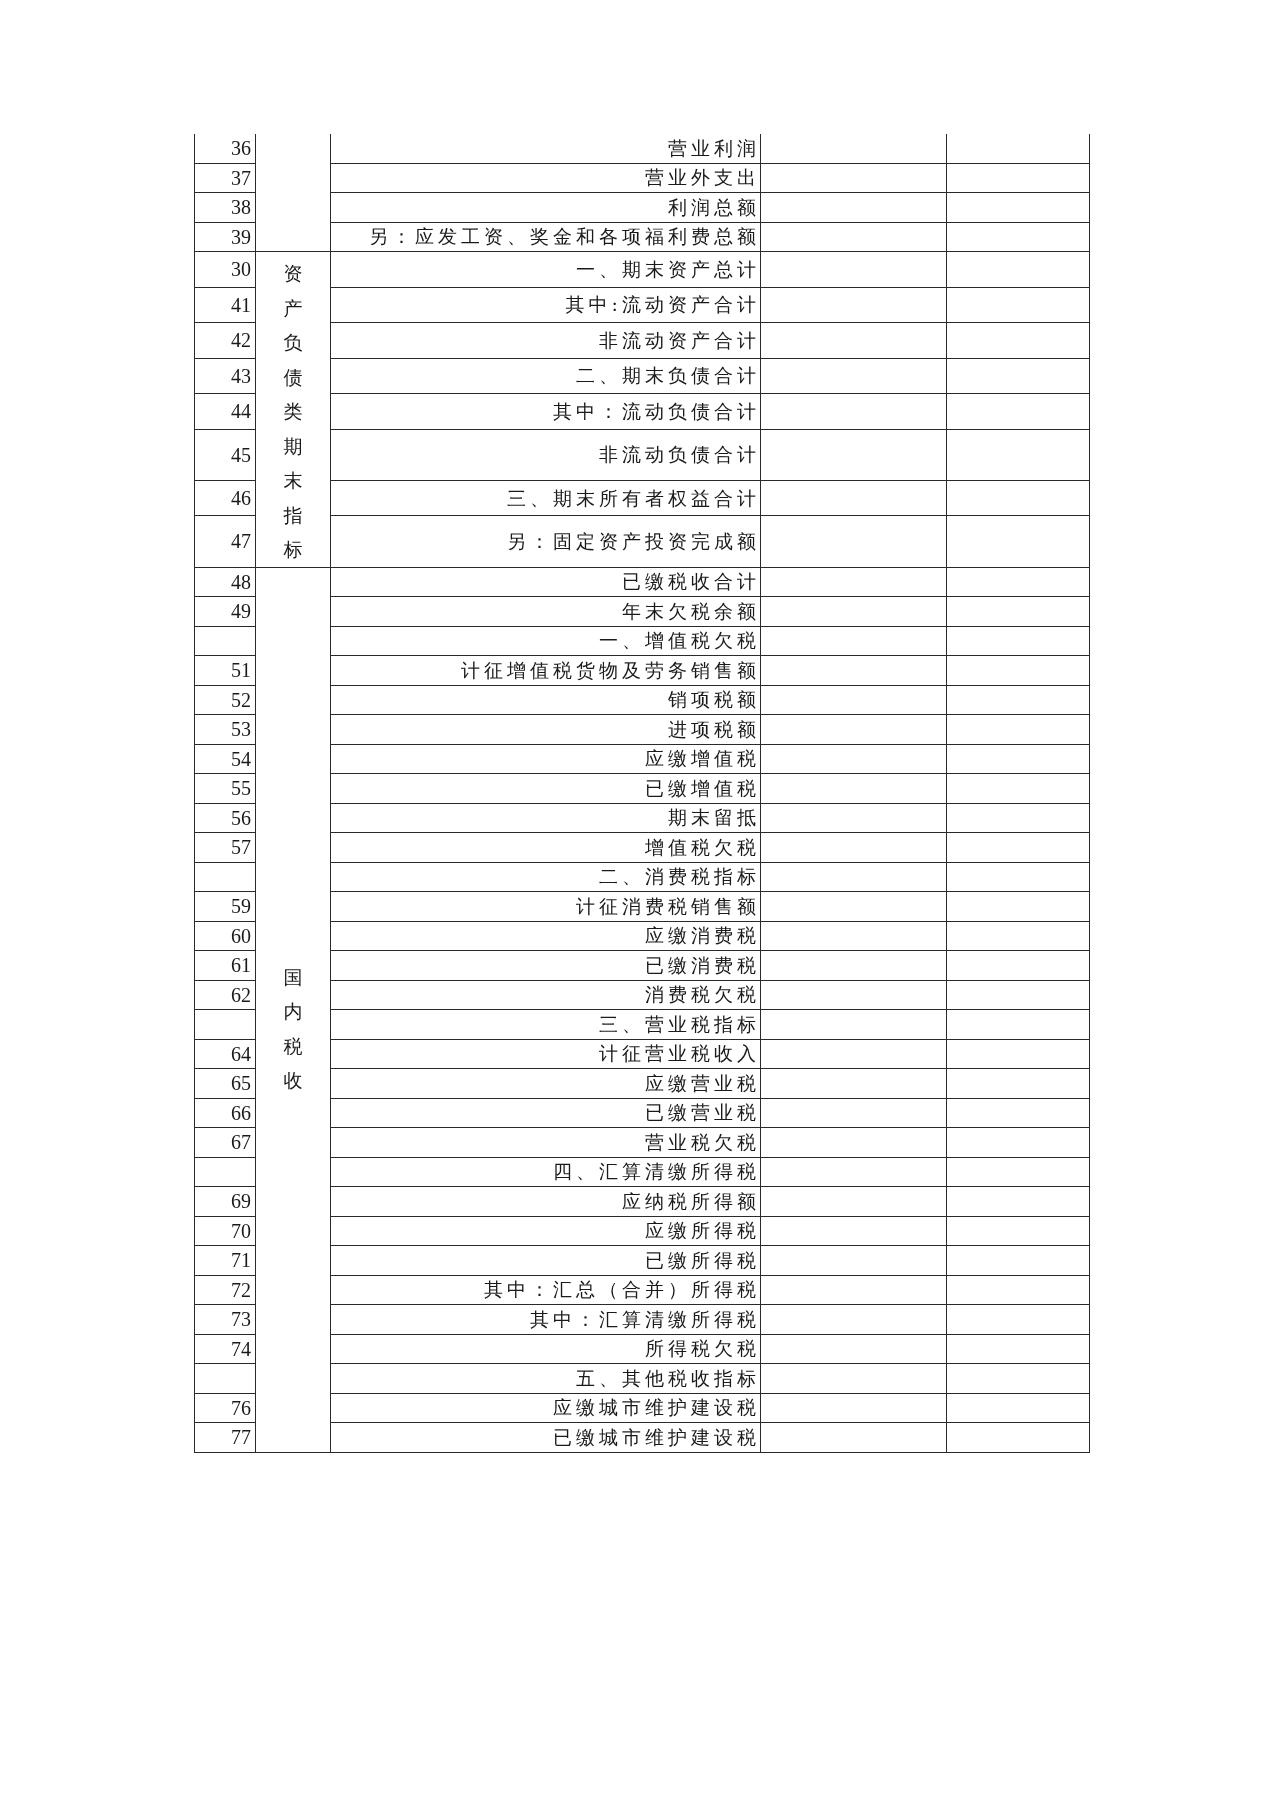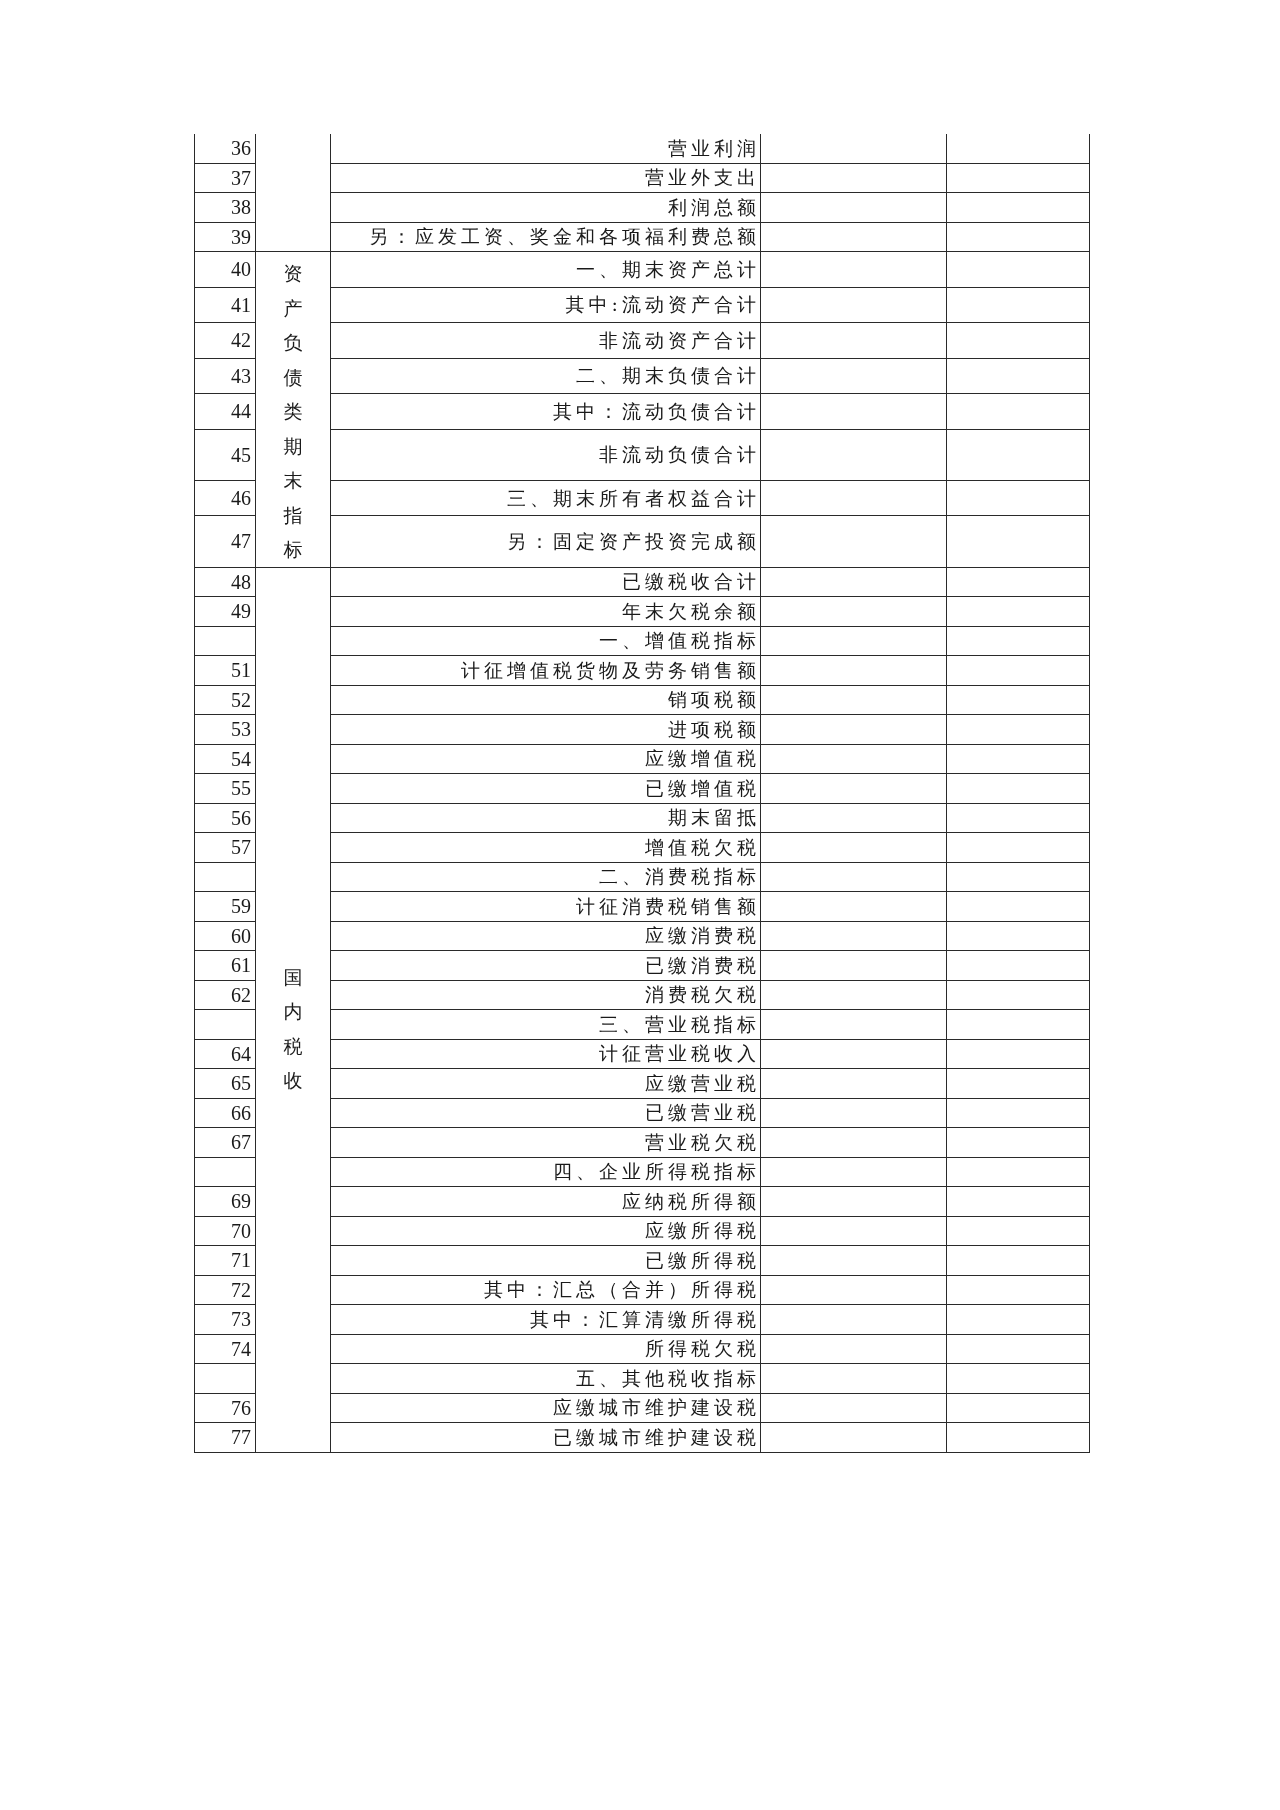--- a/index.html
+++ b/index.html
@@ -60,21 +60,21 @@
           <td></td>
           <td></td>
         </tr>
         <tr>
           <td class="no">39</td>
           <td class="item ">另：应发工资、奖金和各项福利费总额</td>
           <td></td>
           <td></td>
         </tr>
         <tr>
-          <td class="no">40</td>
+          <td class="no">30</td>
           <td class="cat cat-balance" rowspan="8">
             <div class="vtext">
               <span>资</span>
               <span>产</span>
               <span>负</span>
               <span>债</span>
               <span>类</span>
               <span>期</span>
               <span>末</span>
               <span>指</span>
@@ -142,21 +142,21 @@
           <td></td>
         </tr>
         <tr>
           <td class="no">49</td>
           <td class="item ">年末欠税余额</td>
           <td></td>
           <td></td>
         </tr>
         <tr>
           <td class="no"></td>
-          <td class="item ">一、增值税指标</td>
+          <td class="item ">一、增值税欠税</td>
           <td></td>
           <td></td>
         </tr>
         <tr>
           <td class="no">51</td>
           <td class="item l2">计征增值税货物及劳务销售额</td>
           <td></td>
           <td></td>
         </tr>
         <tr>
@@ -250,21 +250,21 @@
           <td></td>
         </tr>
         <tr>
           <td class="no">67</td>
           <td class="item l2">营业税欠税</td>
           <td></td>
           <td></td>
         </tr>
         <tr>
           <td class="no"></td>
-          <td class="item ">四、企业所得税指标</td>
+          <td class="item ">四、汇算清缴所得税</td>
           <td></td>
           <td></td>
         </tr>
         <tr>
           <td class="no">69</td>
           <td class="item l2">应纳税所得额</td>
           <td></td>
           <td></td>
         </tr>
         <tr>

